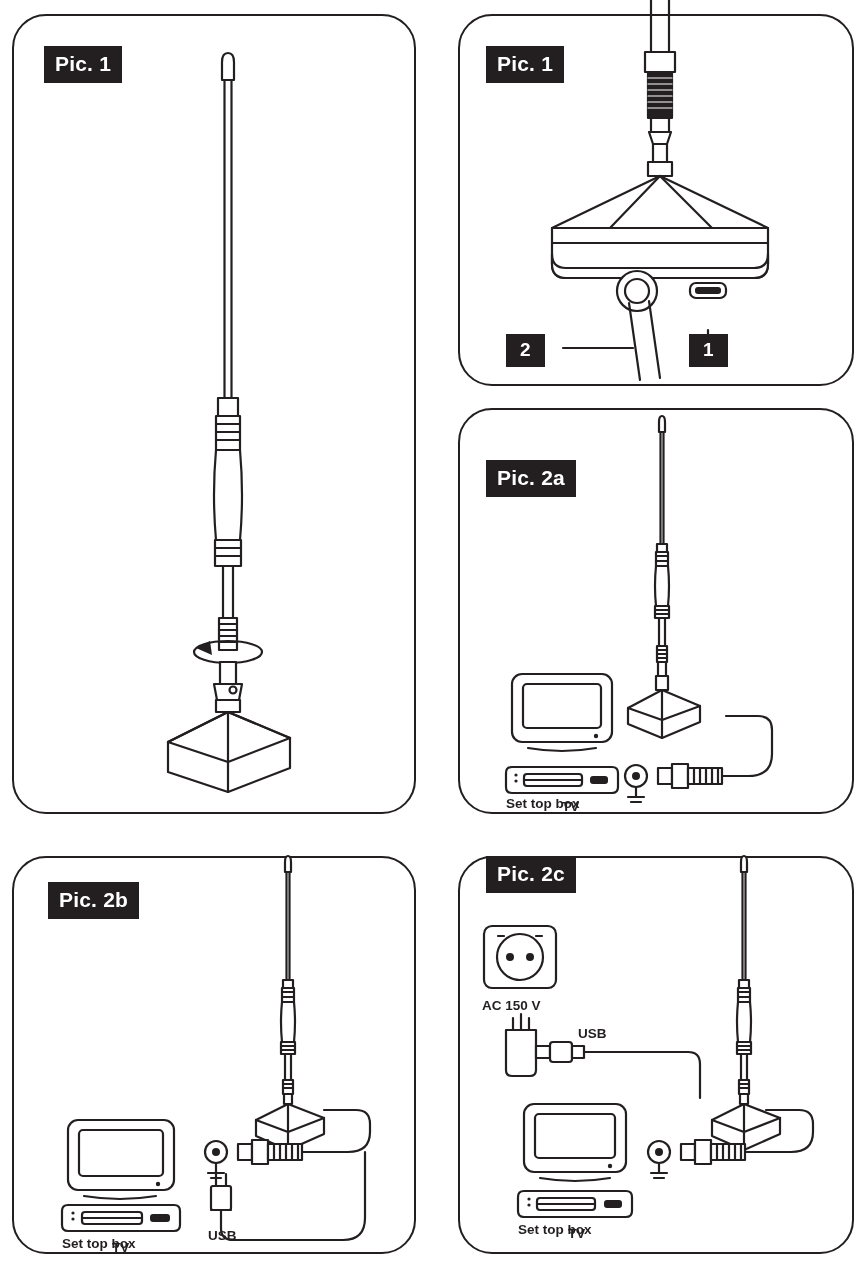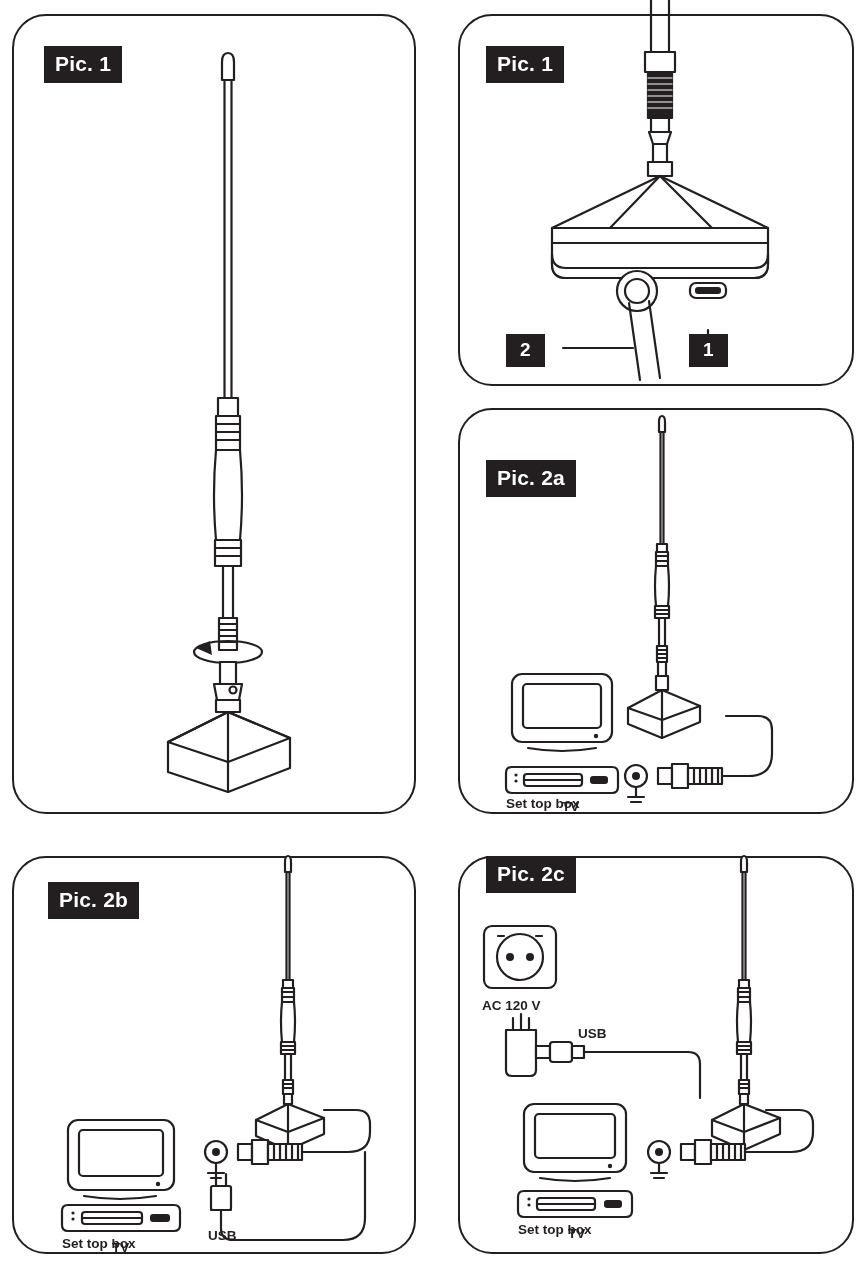--- a/index.html
+++ b/index.html
@@ -334,18 +334,18 @@
   <div class="numtag" style="left:506px; top:334px;">2</div>
   <div class="numtag" style="left:689px; top:334px;">1</div>
 
   <div class="caption" style="left: 562px; top: 800px;">TV</div>
   <div class="caption" style="left: 506px; top: 797px;">Set top box</div>
 
   <div class="caption" style="left: 112px; top: 1241px;">TV</div>
   <div class="caption" style="left: 62px; top: 1237px;">Set top box</div>
   <div class="caption" style="left: 208px; top: 1229px;">USB</div>
 
-  <div class="caption" style="left: 482px; top: 999px;">AC 120 V</div>
+  <div class="caption" style="left: 482px; top: 999px;">AC 150 V</div>
   <div class="caption" style="left: 578px; top: 1027px;">USB</div>
   <div class="caption" style="left: 568px; top: 1227px;">TV</div>
   <div class="caption" style="left: 518px; top: 1223px;">Set top box</div>
 
 </div>
 
 </body></html>

